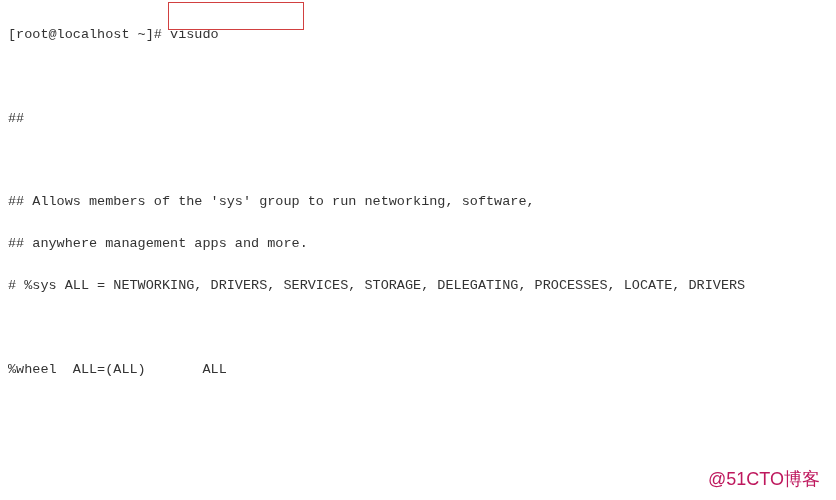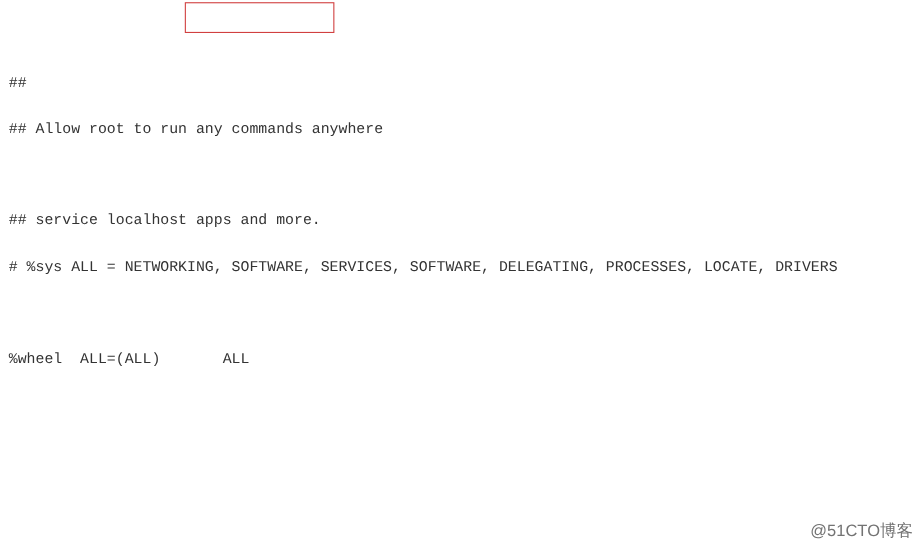--- a/index.html
+++ b/index.html
@@ -30,37 +30,38 @@
       position: absolute;
       top: 2px;
       left: 168px;
       width: 136px;
       height: 28px;
       border: 1.5px solid #d14040;
       pointer-events: none;
     }
     .watermark {
       position: absolute;
-      right: 6px;
+      right: 16px;
       bottom: 6px;
-      font-size: 15px;
-      color: #737373;
+      font-size: 18px;
+      color: #be185d;
       font-family: Arial, sans-serif;
     }
   </style>
 </head>
 <body>
 
 <div class="terminal">
+<span class="line">[root@localhost ~]# visudo</span>
 <span class="line"></span>
 <span class="line">##</span>
-<span class="line">## Allow root to run any commands anywhere</span>
 <span class="line"></span>
-<span class="line">## service localhost apps and more.</span>
-<span class="line"># %sys ALL = NETWORKING, SOFTWARE, SERVICES, SOFTWARE, DELEGATING, PROCESSES, LOCATE, DRIVERS</span>
+<span class="line">## Allows members of the 'sys' group to run networking, software,</span>
+<span class="line">## anywhere management apps and more.</span>
+<span class="line"># %sys ALL = NETWORKING, DRIVERS, SERVICES, STORAGE, DELEGATING, PROCESSES, LOCATE, DRIVERS</span>
 <span class="line"></span>
 <span class="line">%wheel  ALL=(ALL)       ALL</span>
 
 
 
 
 
 
 
 

